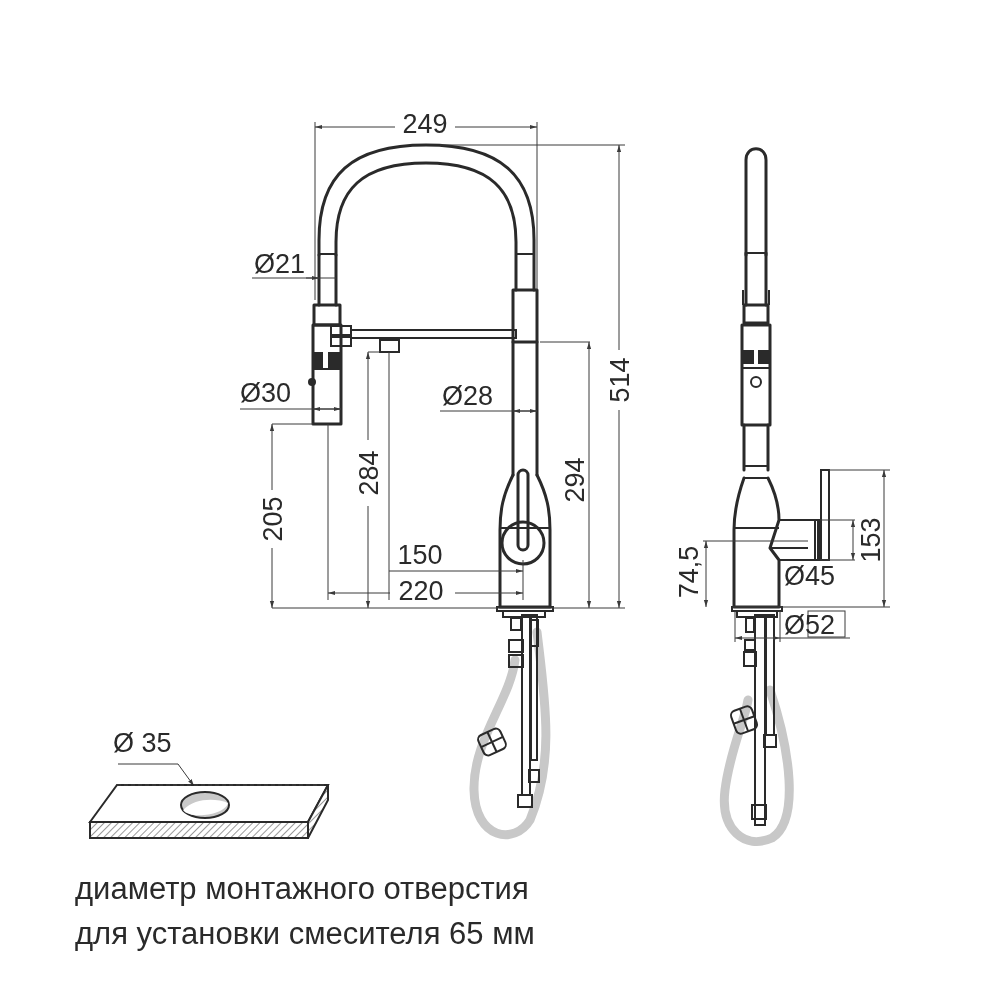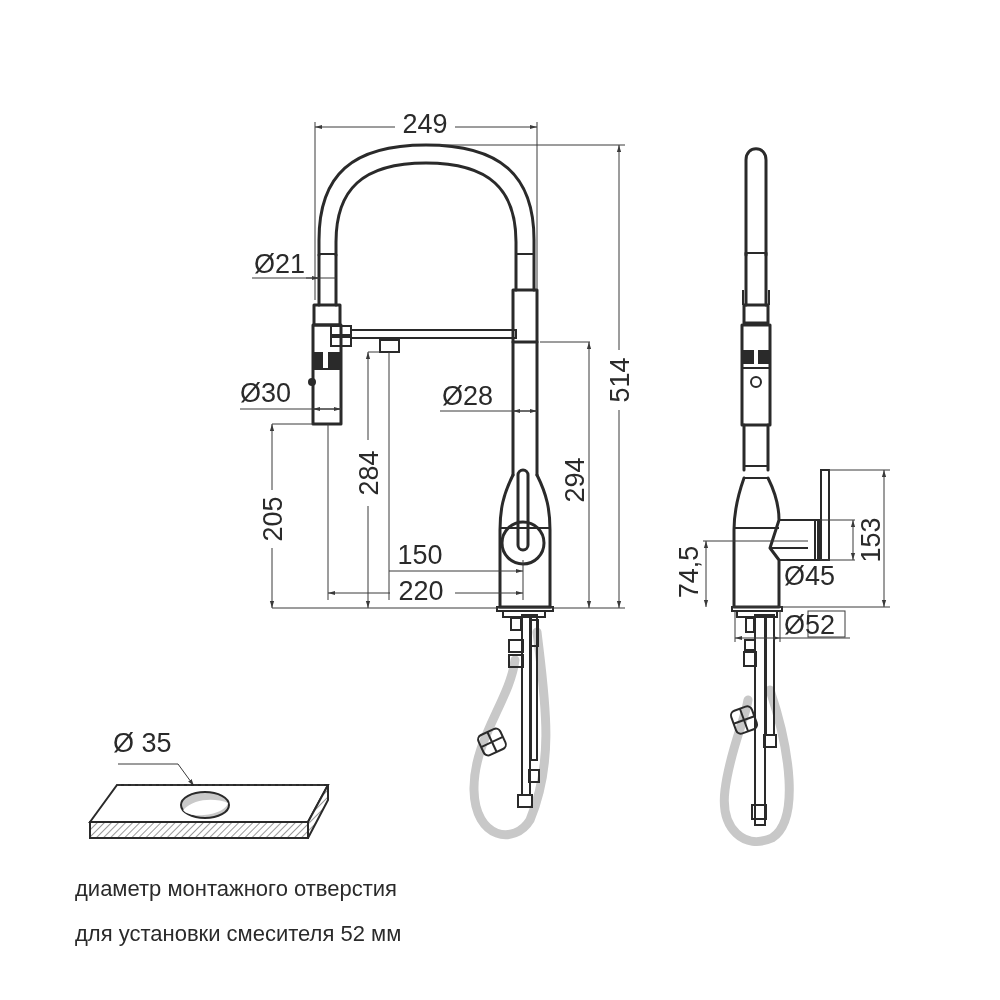--- a/index.html
+++ b/index.html
@@ -6,21 +6,21 @@
   body { width: 1000px; height: 1000px; position: relative; overflow: hidden; }
   #drawing { position: absolute; left: 0; top: 0; width: 1000px; height: 1000px; }
   .ln { fill: none; stroke: #2a2a2a; stroke-width: 3; stroke-linejoin: round; stroke-linecap: round; }
   .ln2 { fill: none; stroke: #2a2a2a; stroke-width: 2; }
   .dim { fill: none; stroke: #3a3a3a; stroke-width: 1; }
   .blk { fill: #2a2a2a; stroke: none; }
   .hose { fill: none; stroke: #c8c8c8; stroke-width: 9; stroke-linecap: round; }
   .dtext { font-family: "Liberation Sans", sans-serif; font-size: 27px; fill: #2a2a2a; }
   .caption {
     position: absolute; left: 75px; top: 866px;
-    font-family: "Liberation Sans", sans-serif; font-size: 22px; line-height: 45px;
+    font-family: "Liberation Sans", sans-serif; font-size: 31px; line-height: 45px;
     color: #2a2a2a; margin: 0;
   }
   .caption span { display: block; }
 </style>
 </head>
 <body>
 
 <svg id="drawing" viewBox="0 0 1000 1000" xmlns="http://www.w3.org/2000/svg">
   <defs>
     <marker id="arr" viewBox="0 0 10 10" refX="10" refY="5" markerWidth="7" markerHeight="7" orient="auto-start-reverse">
@@ -214,14 +214,14 @@
     <rect x="90" y="822" width="218" height="16" fill="url(#hatch)" stroke="#2a2a2a" stroke-width="2"></rect>
     <path d="M308,822 L328,785 L328,800 L308,838 Z" fill="url(#hatch)" stroke="#2a2a2a" stroke-width="2"></path>
 
     <ellipse cx="205" cy="805" rx="24" ry="13" fill="#c9c9c9" stroke="#2a2a2a" stroke-width="2"></ellipse>
     <path d="M183,810 C195,798 215,798 228,803 C225,815 190,820 183,810 Z" fill="#ffffff"></path>
   </g>
 </svg>
 
 <div class="caption">
   <span>диаметр монтажного отверстия</span>
-  <span>для установки смесителя 52 мм</span>
+  <span>для установки смесителя 65 мм</span>
 </div>
 
 </body></html>

